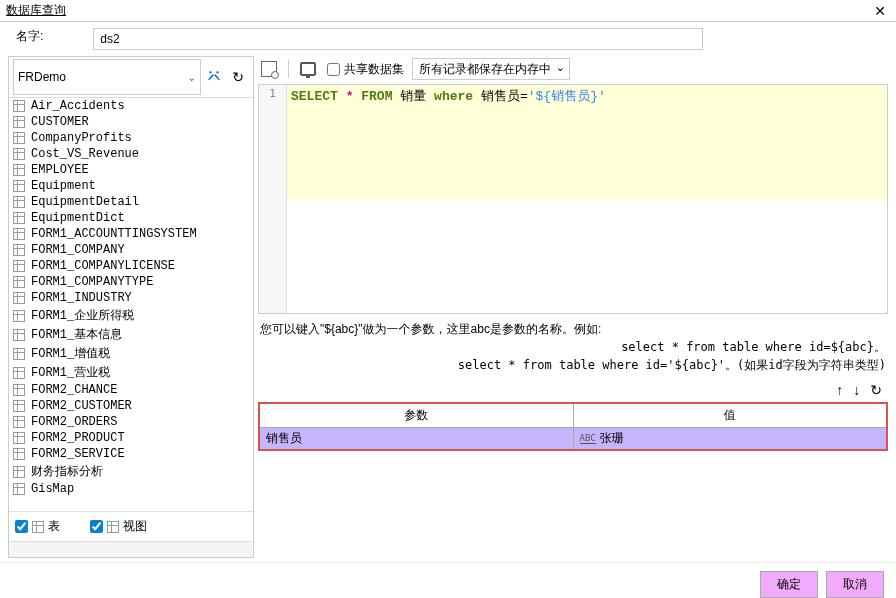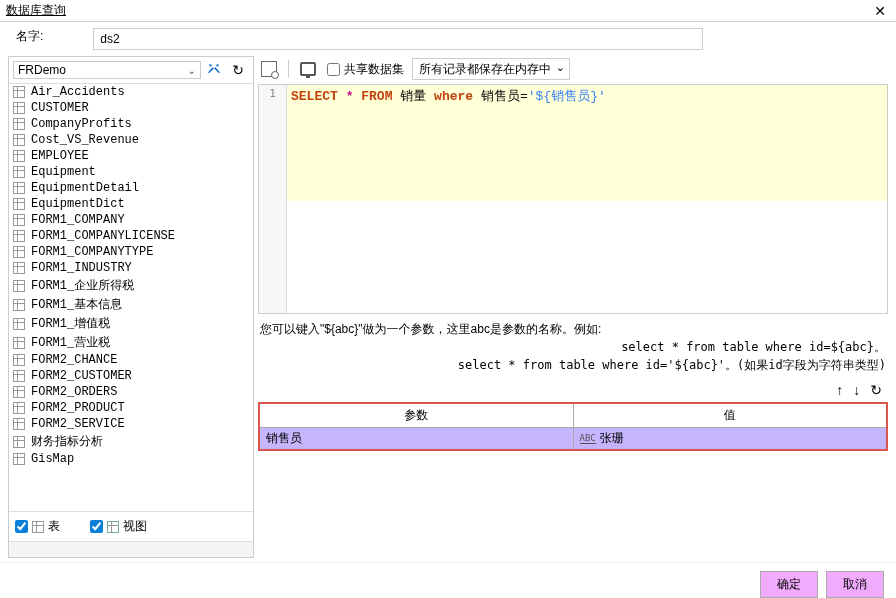--- a/index.html
+++ b/index.html
@@ -6,21 +6,21 @@
 body { font-family: "Microsoft YaHei", SimSun, sans-serif; font-size: 12px; background: #fff; width: 896px; height: 598px; overflow: hidden; }
 .titlebar { display: flex; align-items: center; justify-content: space-between; padding: 3px 6px; border-bottom: 1px solid #ccc; height: 22px; }
 .titlebar-title { font-size: 12px; text-decoration: underline; }
 .close-x { font-size: 14px; cursor: pointer; padding: 0 4px; }
 .name-row { display: flex; align-items: flex-start; padding: 6px 16px; gap: 6px; }
 .name-row label { font-size: 12px; }
 .name-input { flex: 0 0 610px; border: 1px solid #ccc; padding: 3px 6px; font-size: 12px; height: 22px; margin-left: 44px; }
 .main { display: flex; height: 502px; padding: 0 8px; gap: 4px; }
 .left-pane { width: 246px; display: flex; flex-direction: column; border: 1px solid #ccc; }
 .left-top { display: flex; align-items: center; padding: 2px 4px; border-bottom: 1px solid #ddd; gap: 2px; }
-.conn-select { flex: 1; border: 1px solid #ccc; padding: 2px 4px; height: 18px; font-size: 12px; background: #fff; display: flex; align-items: center; justify-content: space-between; }
+.conn-select { flex: 1; border: 1px solid #ccc; padding: 2px 4px; height: 36px; font-size: 12px; background: #fff; display: flex; align-items: center; justify-content: space-between; }
 .conn-chev { font-size: 10px; color: #555; }
 .icon-btn { width: 22px; height: 22px; display: flex; align-items: center; justify-content: center; cursor: pointer; }
 .cut-icon svg { width: 14px; height: 14px; }
 .refresh-icon { font-size: 14px; }
 .table-list { flex: 1; overflow-y: auto; border-bottom: 1px solid #ddd; }
 .table-item { display: flex; align-items: center; padding: 1px 4px; gap: 6px; font-family: "Courier New", SimSun, monospace; font-size: 12px; white-space: nowrap; }
 .table-icon { width: 12px; height: 12px; border: 1px solid #999; display: inline-block; flex-shrink: 0; position: relative; }
 .table-icon::before { content: ''; position: absolute; top: 3px; left: 0; right: 0; height: 1px; background: #999; }
 .table-icon::after { content: ''; position: absolute; top: 0; bottom: 0; left: 3px; width: 1px; background: #999; }
 .left-bottom { padding: 6px; display: flex; gap: 30px; align-items: center; }
@@ -34,21 +34,21 @@
 .preview-icon::after { content: ''; position: absolute; width: 6px; height: 6px; border: 1px solid #666; border-radius: 50%; right: -3px; bottom: -3px; background: #fff; }
 .screen-icon { width: 16px; height: 14px; border: 2px solid #555; border-radius: 2px; position: relative; }
 .screen-icon::after { content: ''; position: absolute; bottom: -4px; left: 4px; right: 4px; height: 2px; background: #555; }
 .share-chk { display: flex; align-items: center; gap: 4px; }
 .mem-select { border: 1px solid #ccc; padding: 2px 18px 2px 6px; height: 22px; display: flex; align-items: center; gap: 6px; position: relative; }
 .mem-select::after { content: '⌄'; position: absolute; right: 4px; top: 2px; font-size: 11px; }
 .sql-area { flex: 0 0 230px; border: 1px solid #ccc; display: flex; }
 .gutter { width: 28px; background: #f7f7f7; border-right: 1px solid #ddd; text-align: center; padding-top: 2px; font-size: 11px; color: #888; font-family: monospace; }
 .sql-text { flex: 1; padding: 2px 4px; font-family: "Courier New", monospace; font-size: 13px; background: #ffffd8; height: 18px; }
 .sql-rest { flex: 1; background: #fff; }
-.kw-blue { color: #c2410c; font-weight: bold; }
+.kw-blue { color: #4d7c0f; font-weight: bold; }
 .kw-pink { color: #c71585; font-weight: bold; }
 .kw-param { color: #3b82f6; }
 .hint-area { padding: 4px 2px; font-size: 12px; line-height: 1.5; }
 .hint-area .mono { font-family: SimSun, monospace; text-align: right; }
 .param-toolbar { display: flex; justify-content: flex-end; gap: 10px; padding: 2px 6px; font-size: 14px; }
 .param-table { border: 2px solid #d9534f; }
 .param-header { display: flex; background: #fff; border-bottom: 1px solid #aaa; }
 .param-header > div { flex: 1; text-align: center; padding: 3px; border-right: 1px solid #aaa; font-size: 12px; }
 .param-header > div:last-child { border-right: none; }
 .param-row { display: flex; background: #c4b5fd; }
@@ -114,20 +114,24 @@
         <div class="table-item">
           <span class="table-icon"></span>
           <span>EquipmentDetail</span>
         </div>
         <div class="table-item">
           <span class="table-icon"></span>
           <span>EquipmentDict</span>
         </div>
         <div class="table-item">
           <span class="table-icon"></span>
+          <span>FORM1_ACCOUNTTINGSYSTEM</span>
+        </div>
+        <div class="table-item">
+          <span class="table-icon"></span>
           <span>FORM1_COMPANY</span>
         </div>
         <div class="table-item">
           <span class="table-icon"></span>
           <span>FORM1_COMPANYLICENSE</span>
         </div>
         <div class="table-item">
           <span class="table-icon"></span>
           <span>FORM1_COMPANYTYPE</span>
         </div>

